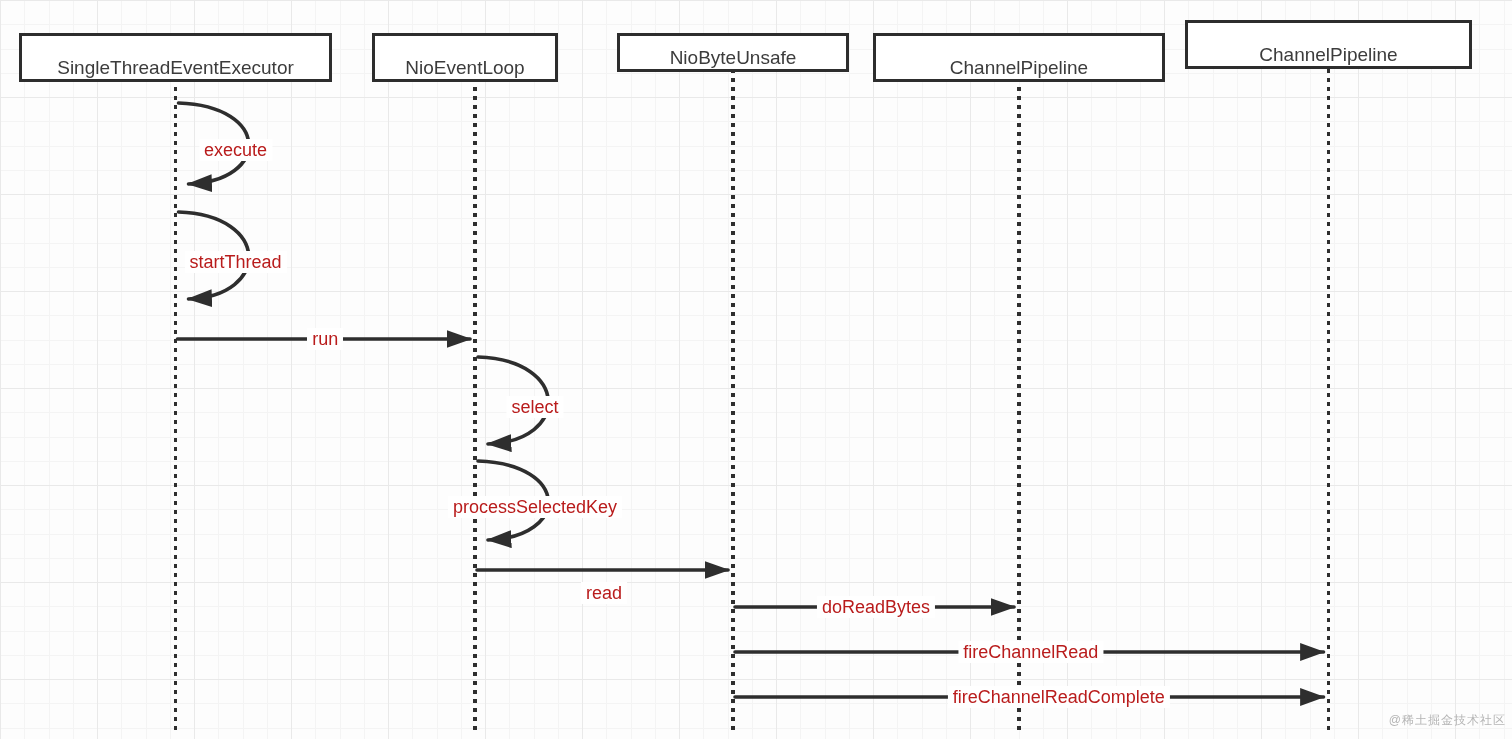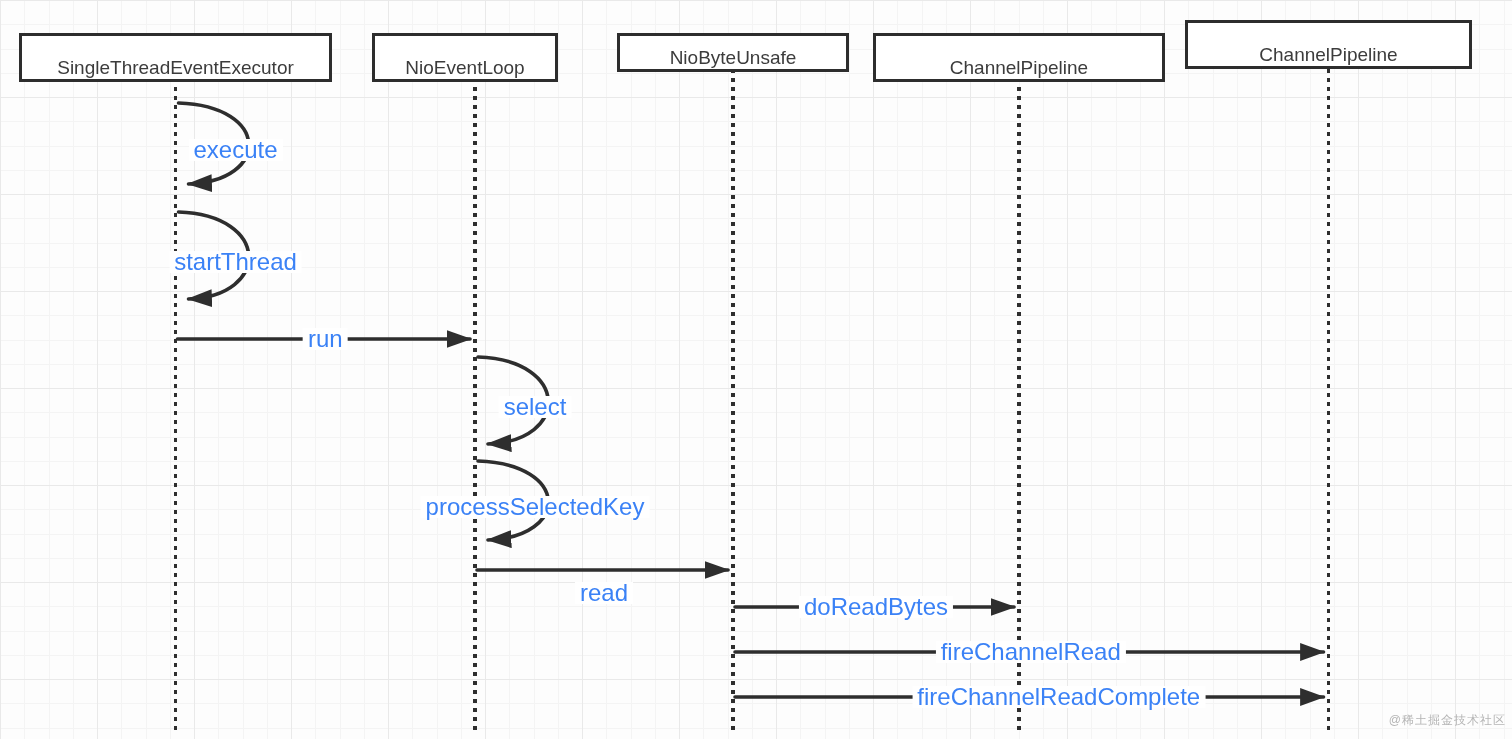--- a/index.html
+++ b/index.html
@@ -29,22 +29,22 @@
   #arrow-layer {
     position: absolute;
     left: 0; top: 0;
     z-index: 2;
     pointer-events: none;
   }
   .msg-label {
     position: absolute;
     transform: translate(-50%, -50%);
     background: #ffffff;
-    color: #3b82f6;
-    font-size: 24px;
+    color: #b91c1c;
+    font-size: 18px;
     line-height: 22px;
     padding: 0 5px;
     white-space: nowrap;
     z-index: 3;
   }
   .participant {
     position: absolute;
     box-sizing: border-box;
     background: #ffffff;
     border: 3.5px solid #2d2d2d;

